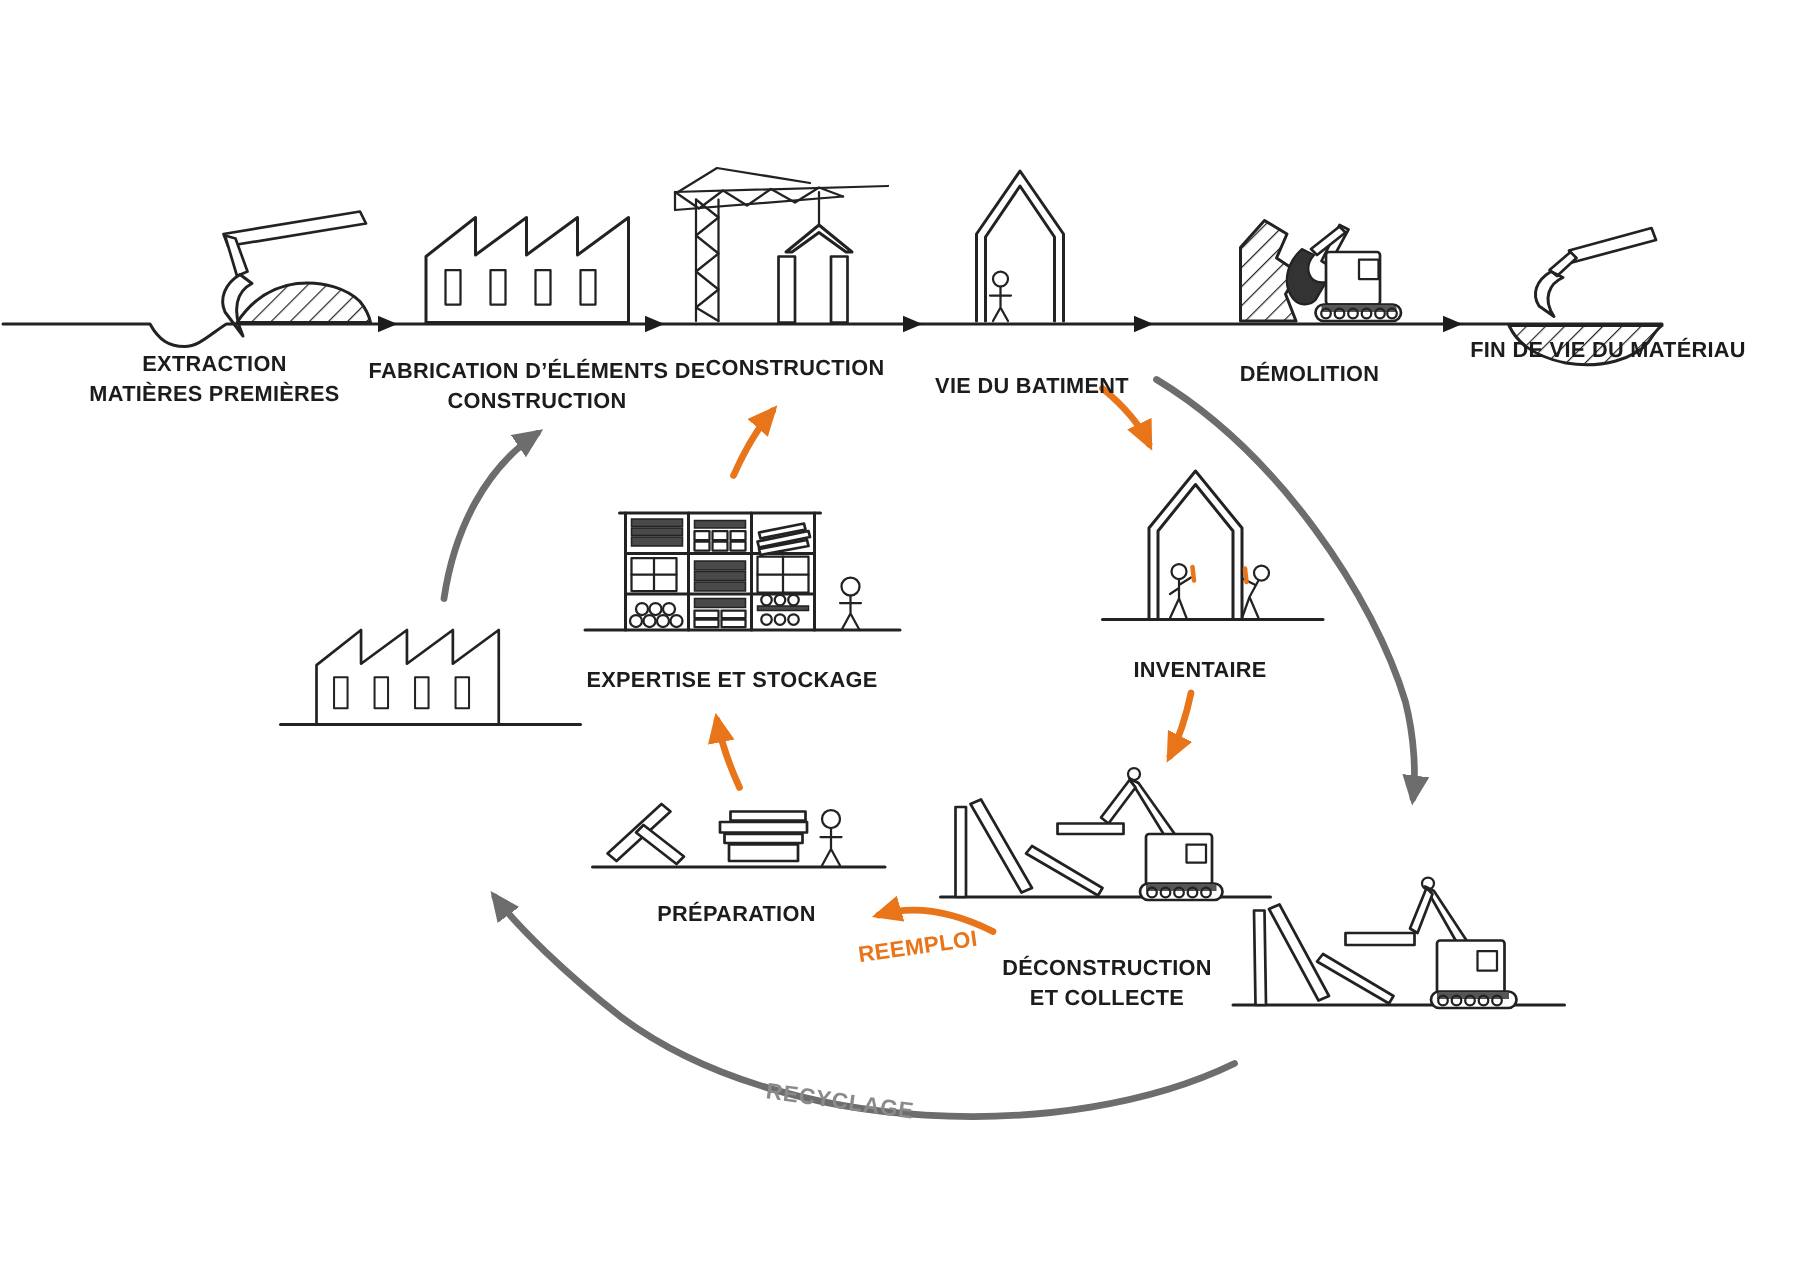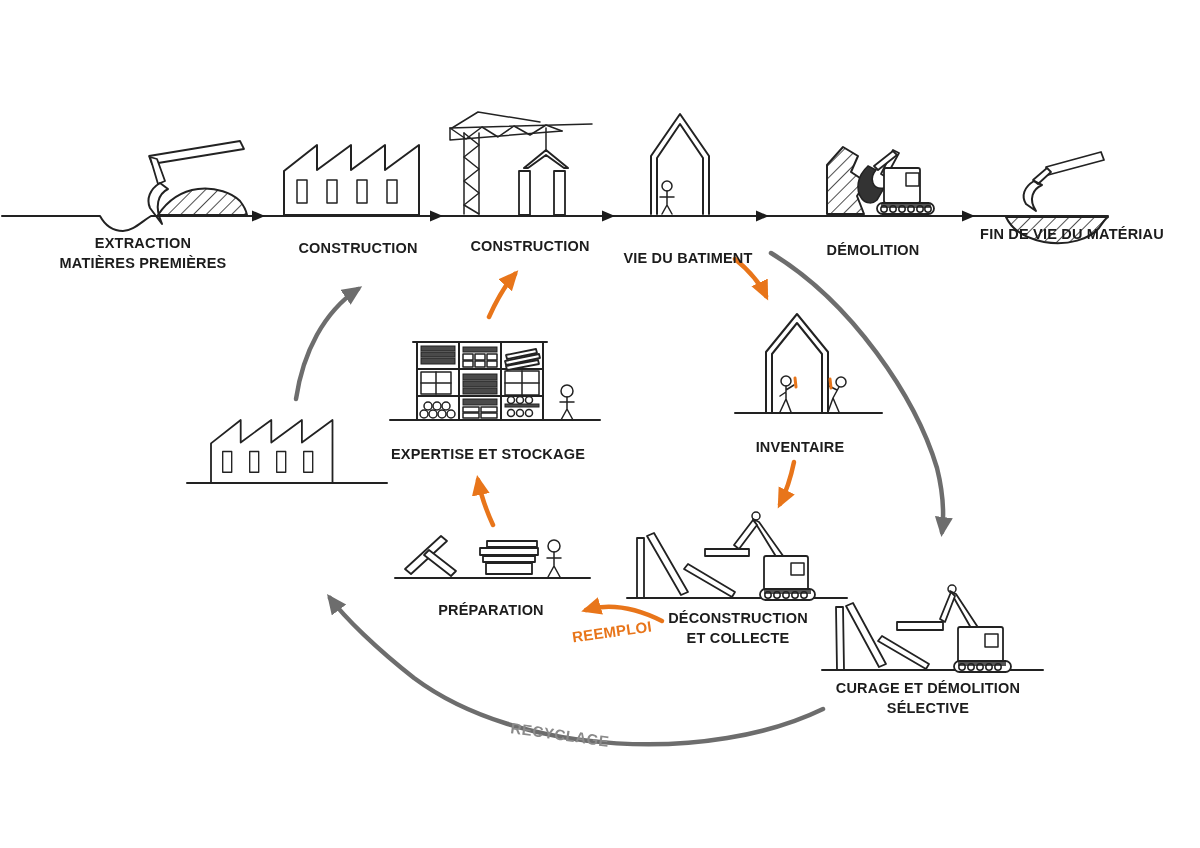--- a/index.html
+++ b/index.html
@@ -244,20 +244,21 @@
         <circle class="thin" cx="989" cy="667" r="3.2"></circle>
     <circle class="thin" cx="998" cy="667" r="3.2"></circle>
   </g>
 </svg>
 
 <div class="lbl" style="left:143px;top:233px">
   <div>EXTRACTION</div>
   <div>MATIÈRES PREMIÈRES</div>
 </div>
 <div class="lbl" style="left:358px;top:238px">
+  <div>FABRICATION D’ÉLÉMENTS DE</div>
   <div>CONSTRUCTION</div>
 </div>
 <div class="lbl" style="left:530px;top:236px">
   <div>CONSTRUCTION</div>
 </div>
 <div class="lbl" style="left:688px;top:248px">
   <div>VIE DU BATIMENT</div>
 </div>
 <div class="lbl" style="left:873px;top:240px">
   <div>DÉMOLITION</div>
@@ -270,28 +271,24 @@
   <div>EXPERTISE ET STOCKAGE</div>
 </div>
 <div class="lbl" style="left:800px;top:437px">
   <div>INVENTAIRE</div>
 </div>
 <div class="lbl" style="left:285px;top:510px">
 </div>
 <div class="lbl" style="left:491px;top:600px">
   <div>PRÉPARATION</div>
 </div>
-<div class="lbl" style="left:738px;top:608px">
+<div class="lbl" style="left:738px;top:636px">
   <div>DÉCONSTRUCTION</div>
   <div>ET COLLECTE</div>
 </div>
-<div class="lbl" style="left:928px;top:678px">
-  <div>CURAGE ET DÉMOLITION</div>
-  <div>SÉLECTIVE</div>
-</div>
 
 <div class="lbl orange" style="left:612px;top:622px">
   <div>REEMPLOI</div>
 </div>
 <div class="lbl grayrot" style="left:560px;top:725px">
   <div>RECYCLAGE</div>
 </div>
 
 </div>
 

